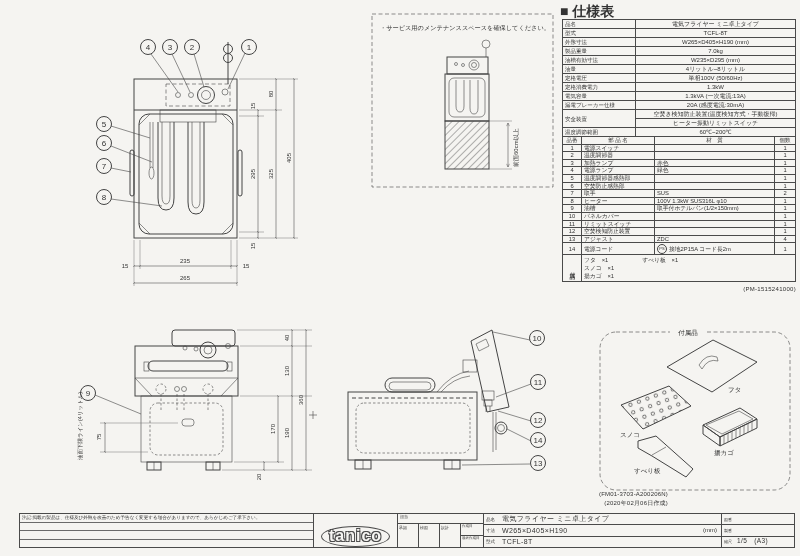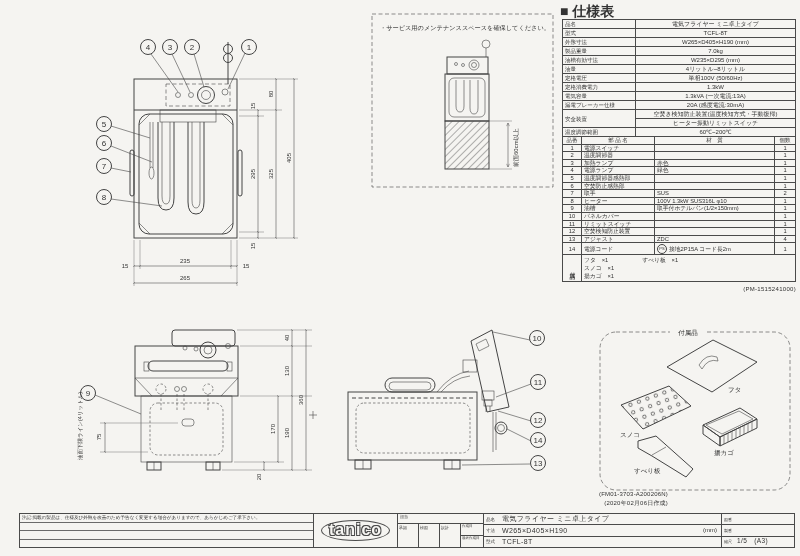--- a/index.html
+++ b/index.html
@@ -44,21 +44,21 @@
   .spec-title{position:absolute;left:560px;top:3px;font-size:14px;font-weight:bold;}
   .fmlines{position:absolute;left:500px;top:490px;width:168px;text-align:right;
            font-size:6px;line-height:9px;letter-spacing:.2px;}
   
   .footer{position:absolute;left:19px;top:513px;width:776px;height:35px;display:flex;}
   .notebox{width:293px;border:1px solid #4a4a4a;display:flex;flex-direction:column;background:#f5f4f1;}
   .noterow{height:8.4px;border-bottom:1px solid #6a6a6a;font-size:4.6px;line-height:8px;
            padding-left:2px;overflow:hidden;white-space:nowrap;}
   .noterow:last-child{border-bottom:none;}
   .logobox{width:83px;border:1px solid #4a4a4a;border-left:none;display:flex;
-           align-items:center;justify-content:center;}
+           align-items:flex-end;justify-content:center;}
   .logoellipse{border:1.6px solid #4a4a4a;border-radius:50%;padding:0 7px 1px 7px;}
   .logotext{font-size:16px;font-weight:bold;letter-spacing:1px;color:#f6f5f2;
     text-shadow:-1px -1px 0 #4a4a4a,1px -1px 0 #4a4a4a,-1px 1px 0 #4a4a4a,1px 1px 0 #4a4a4a;}
   .tb{flex:1;border:1px solid #4a4a4a;border-left:none;display:flex;}
   .tb-stamps{width:85px;border-right:1px solid #4a4a4a;display:flex;flex-direction:column;}
   .tb-stamps-top{height:9px;border-bottom:1px solid #4a4a4a;font-size:4px;padding-left:2px;}
   .tb-stamps-bot{flex:1;display:flex;}
   .stamp{flex:1;border-right:1px solid #4a4a4a;font-size:4px;padding:1px 0 0 1px;}
   .dates{width:22px;display:flex;flex-direction:column;}
   .daterow{flex:1;font-size:3.5px;padding-left:1px;border-bottom:1px solid #4a4a4a;}

